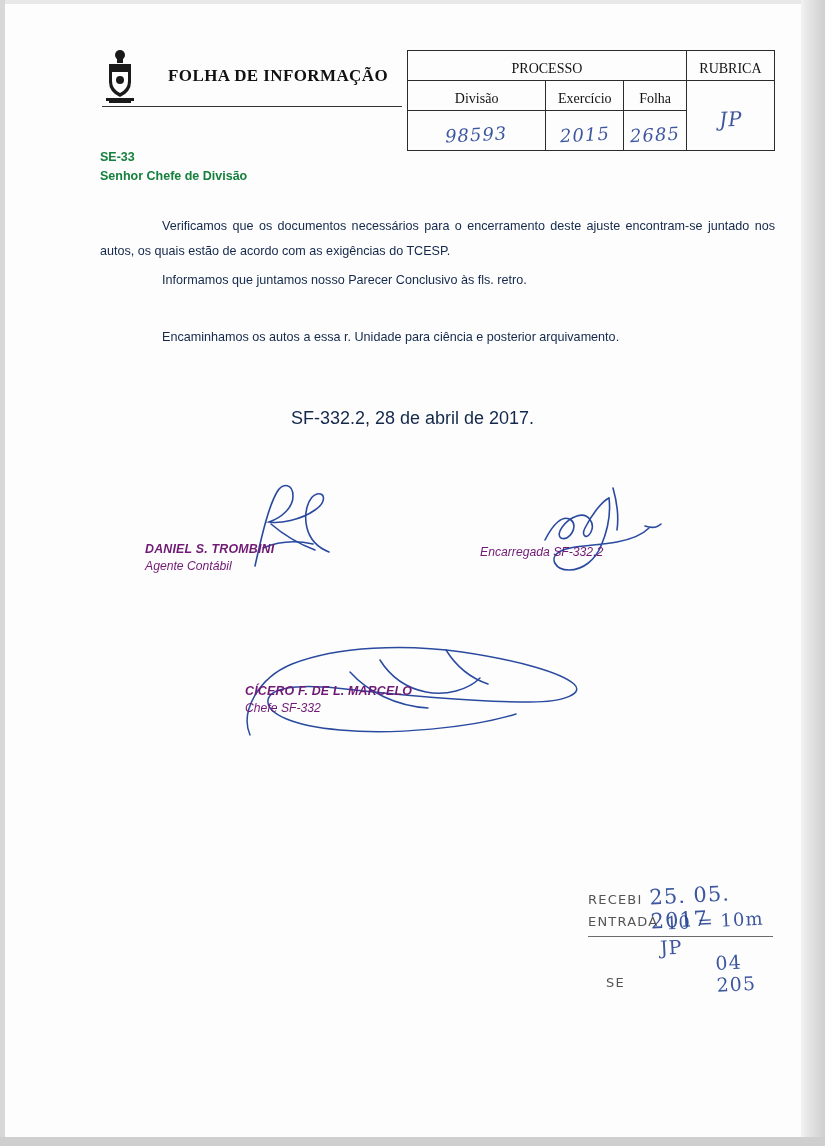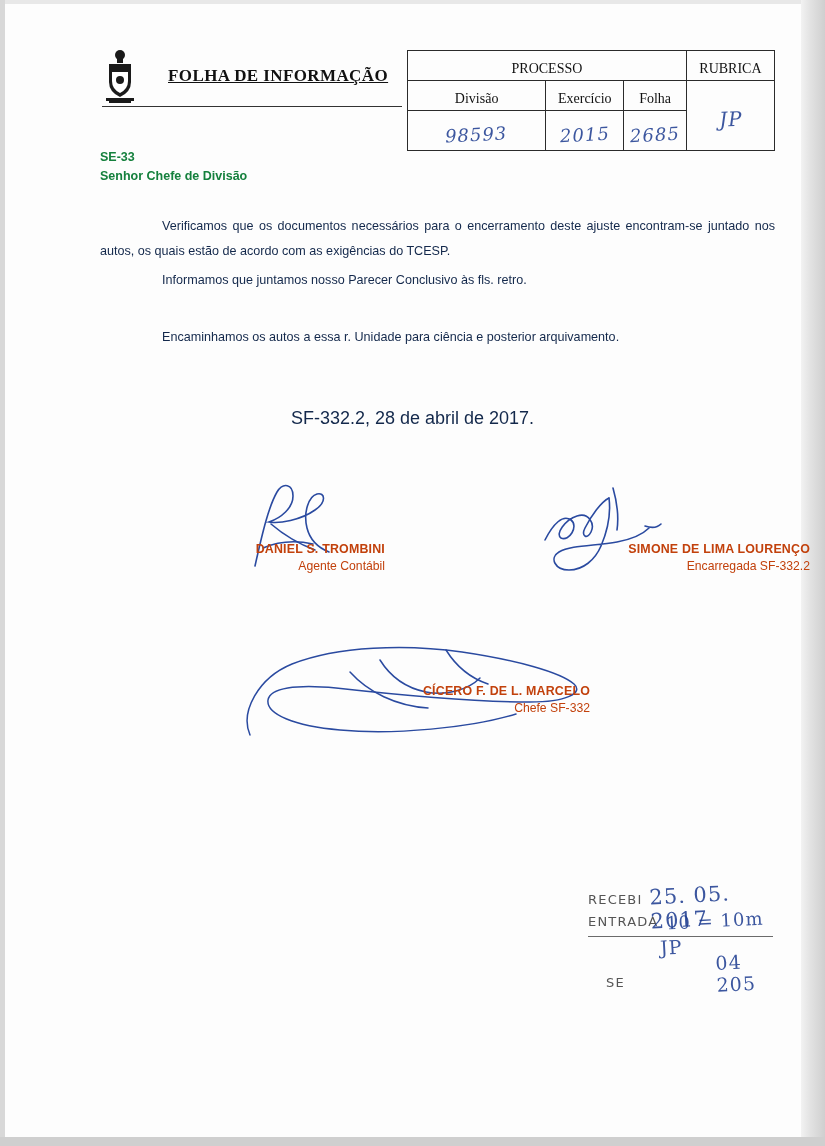--- a/index.html
+++ b/index.html
@@ -62,21 +62,20 @@
   .doc-title {
     position: absolute;
     left: 68px;
     top: 22px;
     font-family: "Liberation Serif", serif;
     font-weight: bold;
     font-size: 17px;
     letter-spacing: 0.4px;
     color: #111;
     white-space: nowrap;
-    text-decoration: underline;
   }
   .title-rule {
     position: absolute;
     left: 2px;
     top: 62px;
     width: 300px;
     height: 1px;
     background: #333;
   }
 
@@ -148,22 +147,23 @@
     top: 408px;
     width: 825px;
     text-align: center;
     font-size: 18px;
     color: #13284b;
   }
 
   
   .sig {
     position: absolute;
-    text-align: right;
-    color: #c2410c;
+    text-align: left;
+    color: #701a75;
+    font-style: italic;
   }
   .sig .name {
     font-size: 12.4px;
     font-weight: bold;
     letter-spacing: .2px;
     white-space: nowrap;
   }
   .sig .role {
     font-size: 12.2px;
     margin-top: 3px;
@@ -305,21 +305,20 @@
     <svg width="180" height="105" viewBox="0 0 180 105">
       <g fill="none" stroke="#2a4aa0" stroke-width="1.6" stroke-linecap="round">
         <path d="M20 60 C28 44 38 34 46 40 C54 46 44 62 36 58 C30 54 40 40 52 36 C64 32 70 44 66 52 C62 60 56 56 60 48 C66 36 76 22 84 18"></path>
         <path d="M84 18 C86 34 82 52 76 66 C70 80 58 90 44 90 C30 90 24 78 34 72 C46 65 70 66 92 62 C108 59 118 54 124 48"></path>
         <path d="M88 8 C92 22 94 36 92 50"></path>
         <path d="M120 46 C126 48 132 48 136 44"></path>
       </g>
     </svg>
   </div>
   <div class="sig sig-right">
-    <div class="name">SIMONE DE LIMA LOURENÇO</div>
     <div class="role">Encarregada SF-332.2</div>
   </div>
 
   <div class="ink" style="left:230px; top:630px;">
     <svg width="360" height="125" viewBox="0 0 360 125">
       <g fill="none" stroke="#2a4aa0" stroke-width="1.5" stroke-linecap="round">
         <path d="M20 105 C10 82 28 48 62 34 C108 16 176 14 232 22 C286 30 330 42 344 54 C354 63 336 72 300 72 C244 72 160 64 106 58 C66 54 40 58 38 70 C36 84 64 96 110 100 C164 105 240 98 286 84"></path>
         <path d="M150 30 C160 46 176 58 196 62 C216 66 238 60 250 48"></path>
         <path d="M120 42 C138 62 166 76 198 78"></path>
         <path d="M216 20 C226 36 240 48 258 54"></path>

